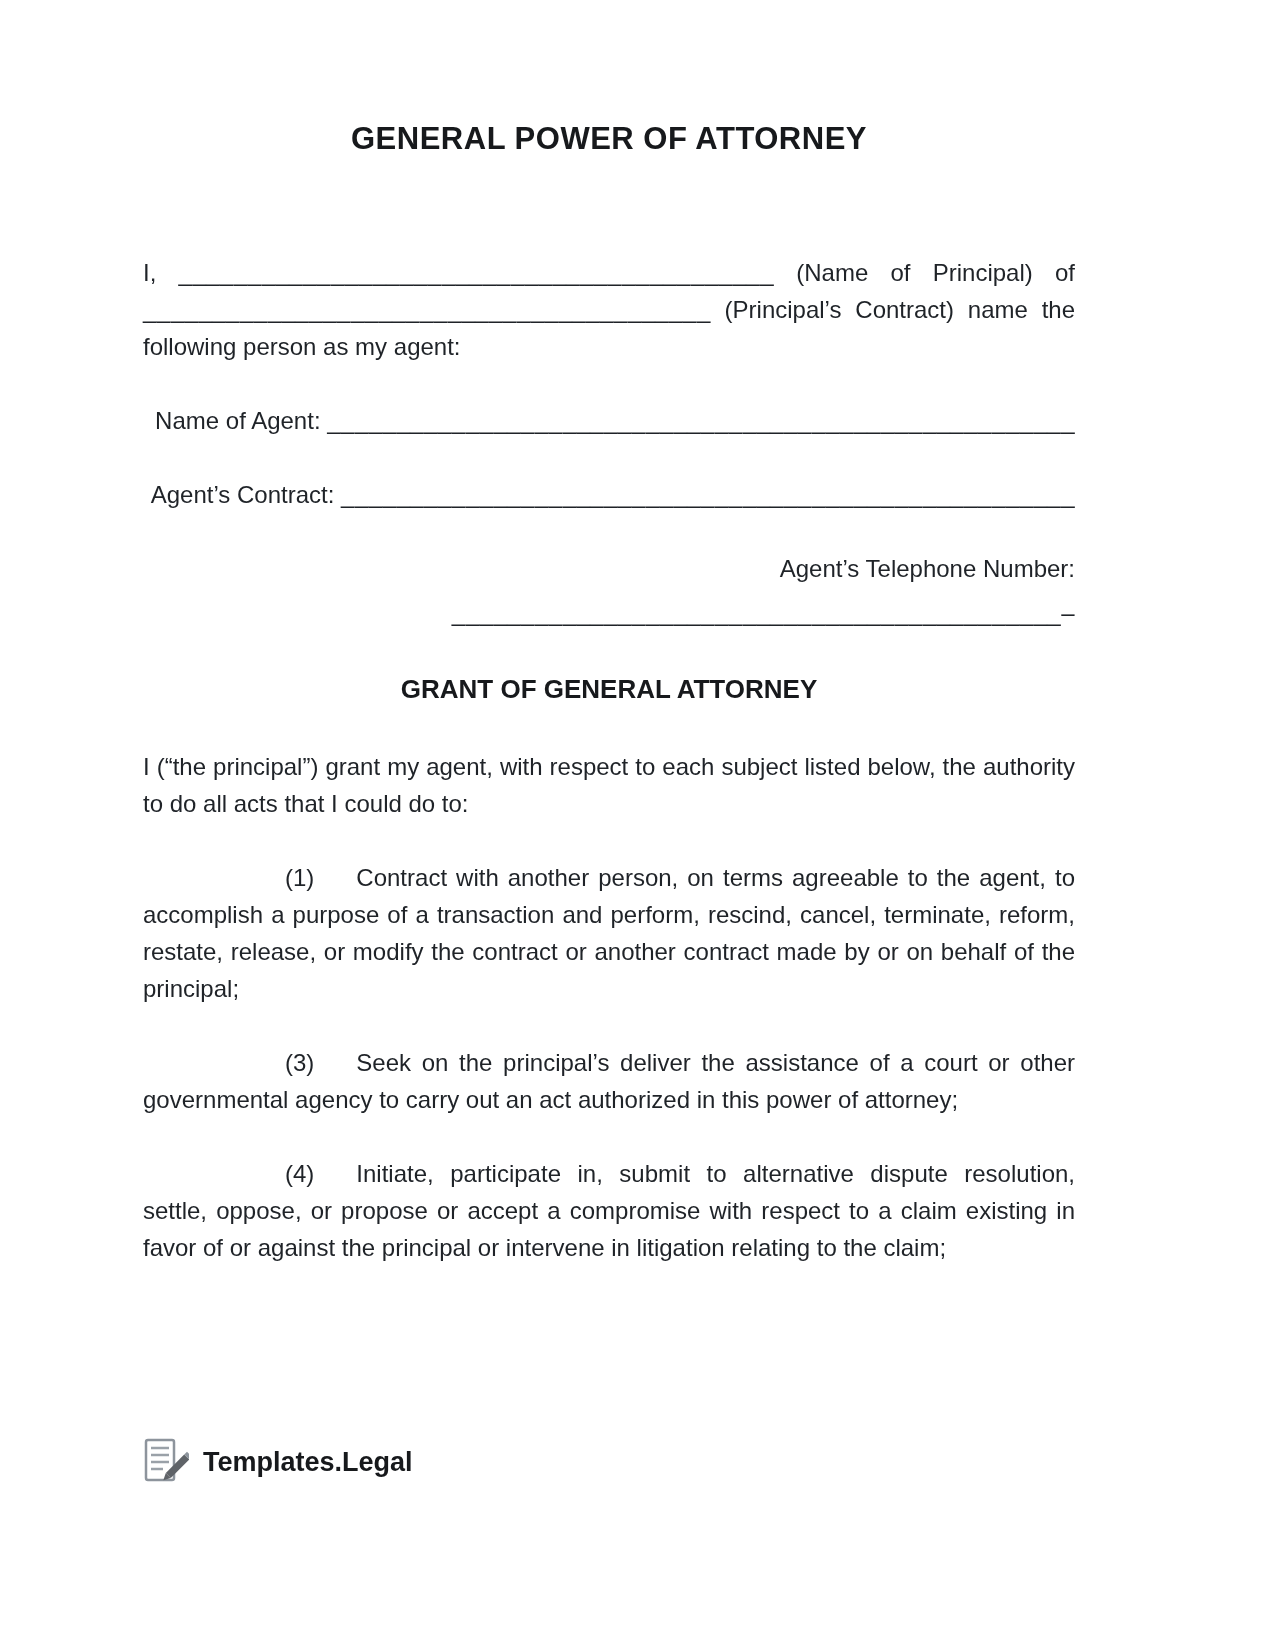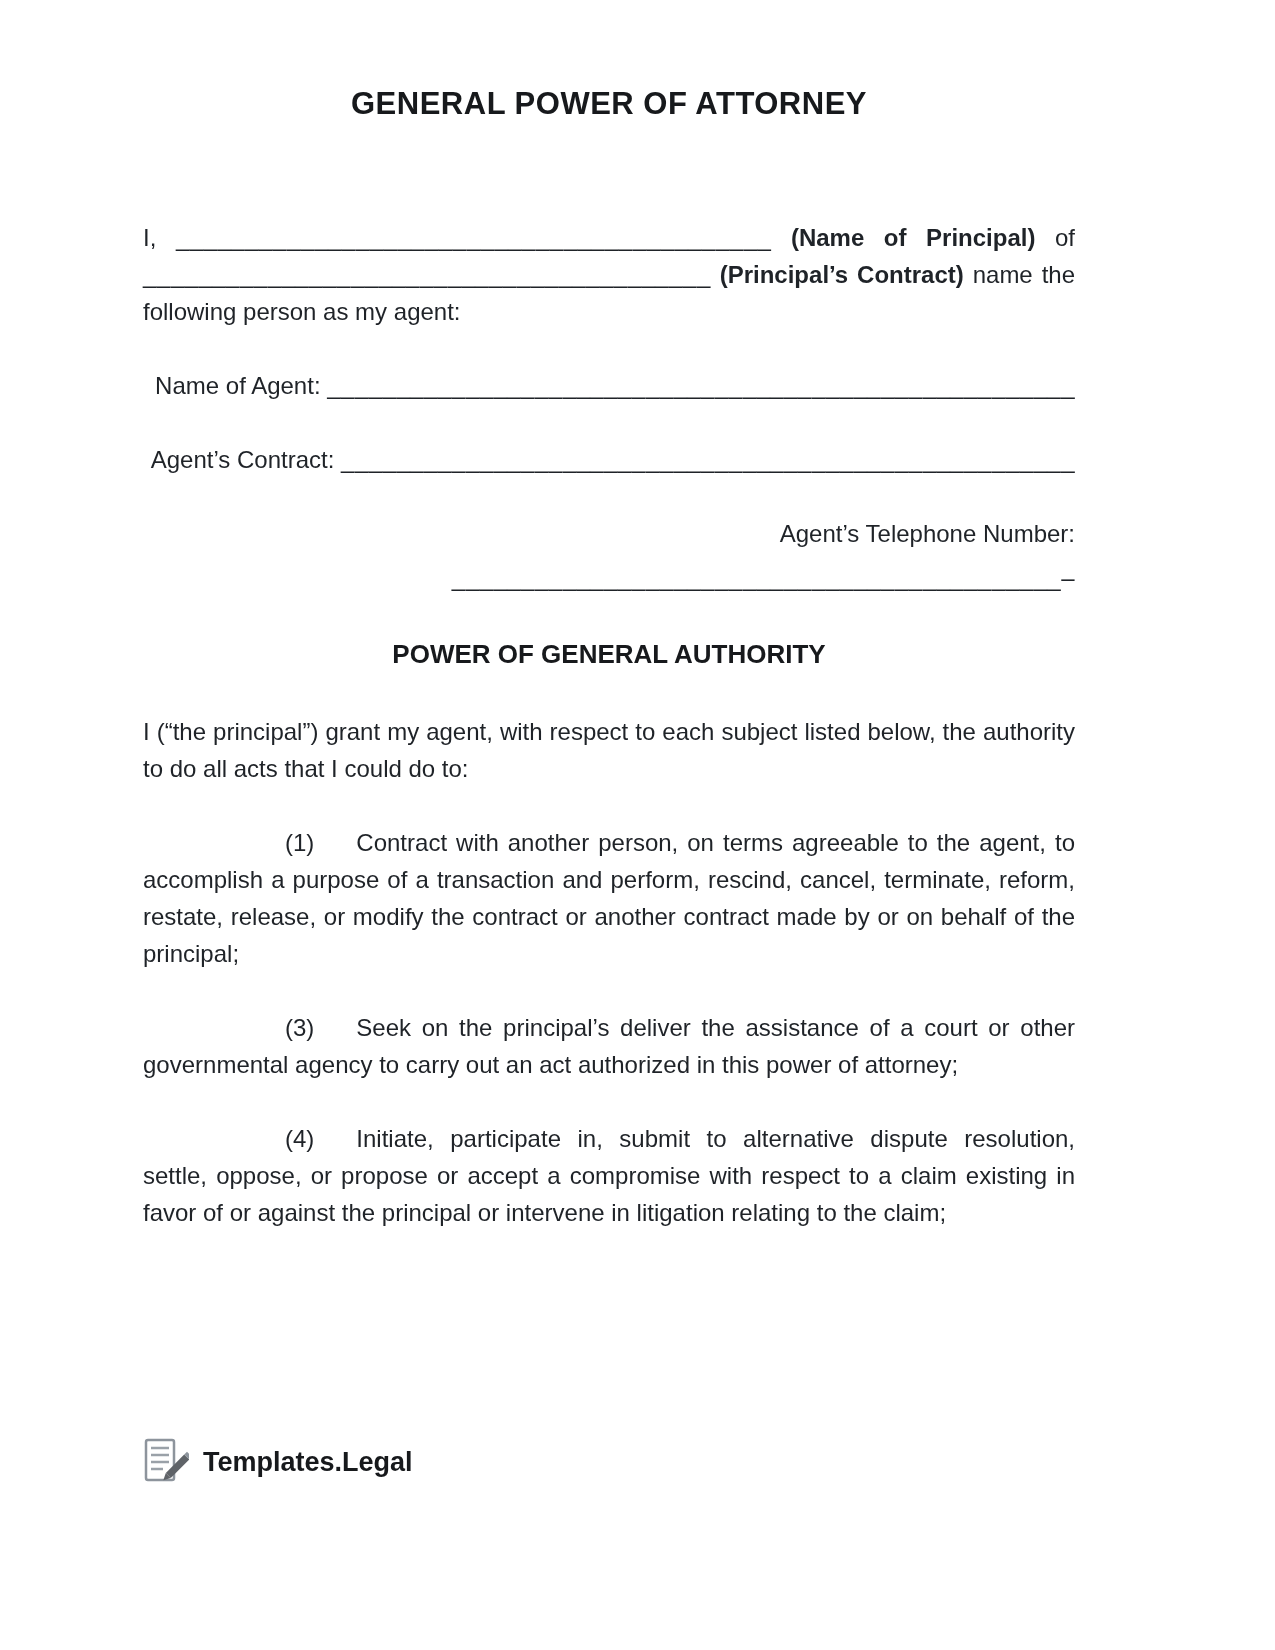--- a/index.html
+++ b/index.html
@@ -5,21 +5,21 @@
   html, body {
     margin: 0;
     padding: 0;
     background: #ffffff;
   }
   .page {
     position: relative;
     width: 1275px;
     height: 1650px;
     box-sizing: border-box;
-    padding: 80px 200px 0 143px;
+    padding: 115px 200px 0 143px;
     background: #ffffff;
     color: #1f2328;
     font-family: "Liberation Sans", sans-serif;
     font-size: 24px;
     line-height: 1.54;
     overflow: hidden;
   }
   .doc-title {
     margin: 0 0 92px 0;
     font-size: 31px;
@@ -33,21 +33,21 @@
     text-align: justify;
   }
   .field-line {
     text-align: right;
   }
   .blank {
     letter-spacing: 0.5px;
     white-space: nowrap;
   }
   .bold-label {
-    font-weight: 700;
+    font-weight: 400;
   }
   .section-heading {
     margin: 6px 0 40px 0;
     font-size: 26px;
     font-weight: 700;
     text-align: center;
     color: #17191c;
   }
   .clause {
     text-indent: 142px;
@@ -84,21 +84,21 @@
   <p><span>I, </span><span class="blank">___________________________________________</span> <strong class="bold-label">(Name of Principal)</strong><span> of </span><span class="blank">_________________________________________</span> <strong class="bold-label">(Principal’s Contract)</strong><span> name the following person as my agent:</span></p>
 
   <p class="field-line"><span>Name of Agent: </span><span class="blank">______________________________________________________</span></p>
 
   <p class="field-line"><span>Agent’s Contract: </span><span class="blank">_____________________________________________________</span></p>
 
   <p class="field-line" style="margin-bottom:8px;"><span>Agent’s Telephone Number:</span></p>
 
   <p class="field-line"><span class="blank">____________________________________________–</span></p>
 
-  <h2 class="section-heading">POWER OF GENERAL AUTHORITY</h2>
+  <h2 class="section-heading">GRANT OF GENERAL ATTORNEY</h2>
 
   <p>I (“the principal”) grant my agent, with respect to each subject listed below, the authority to do all acts that I could do to:</p>
 
   <p class="clause"><span class="clause-num">(1)</span><span>Contract with another person, on terms agreeable to the agent, to accomplish a purpose of a transaction and perform, rescind, cancel, terminate, reform, restate, release, or modify the contract or another contract made by or on behalf of the principal;</span></p>
 
 
   <p class="clause"><span class="clause-num">(3)</span><span>Seek on the principal’s deliver the assistance of a court or other governmental agency to carry out an act authorized in this power of attorney;</span></p>
 
   <p class="clause"><span class="clause-num">(4)</span><span>Initiate, participate in, submit to alternative dispute resolution, settle, oppose, or propose or accept a compromise with respect to a claim existing in favor of or against the principal or intervene in litigation relating to the claim;</span></p>
 

